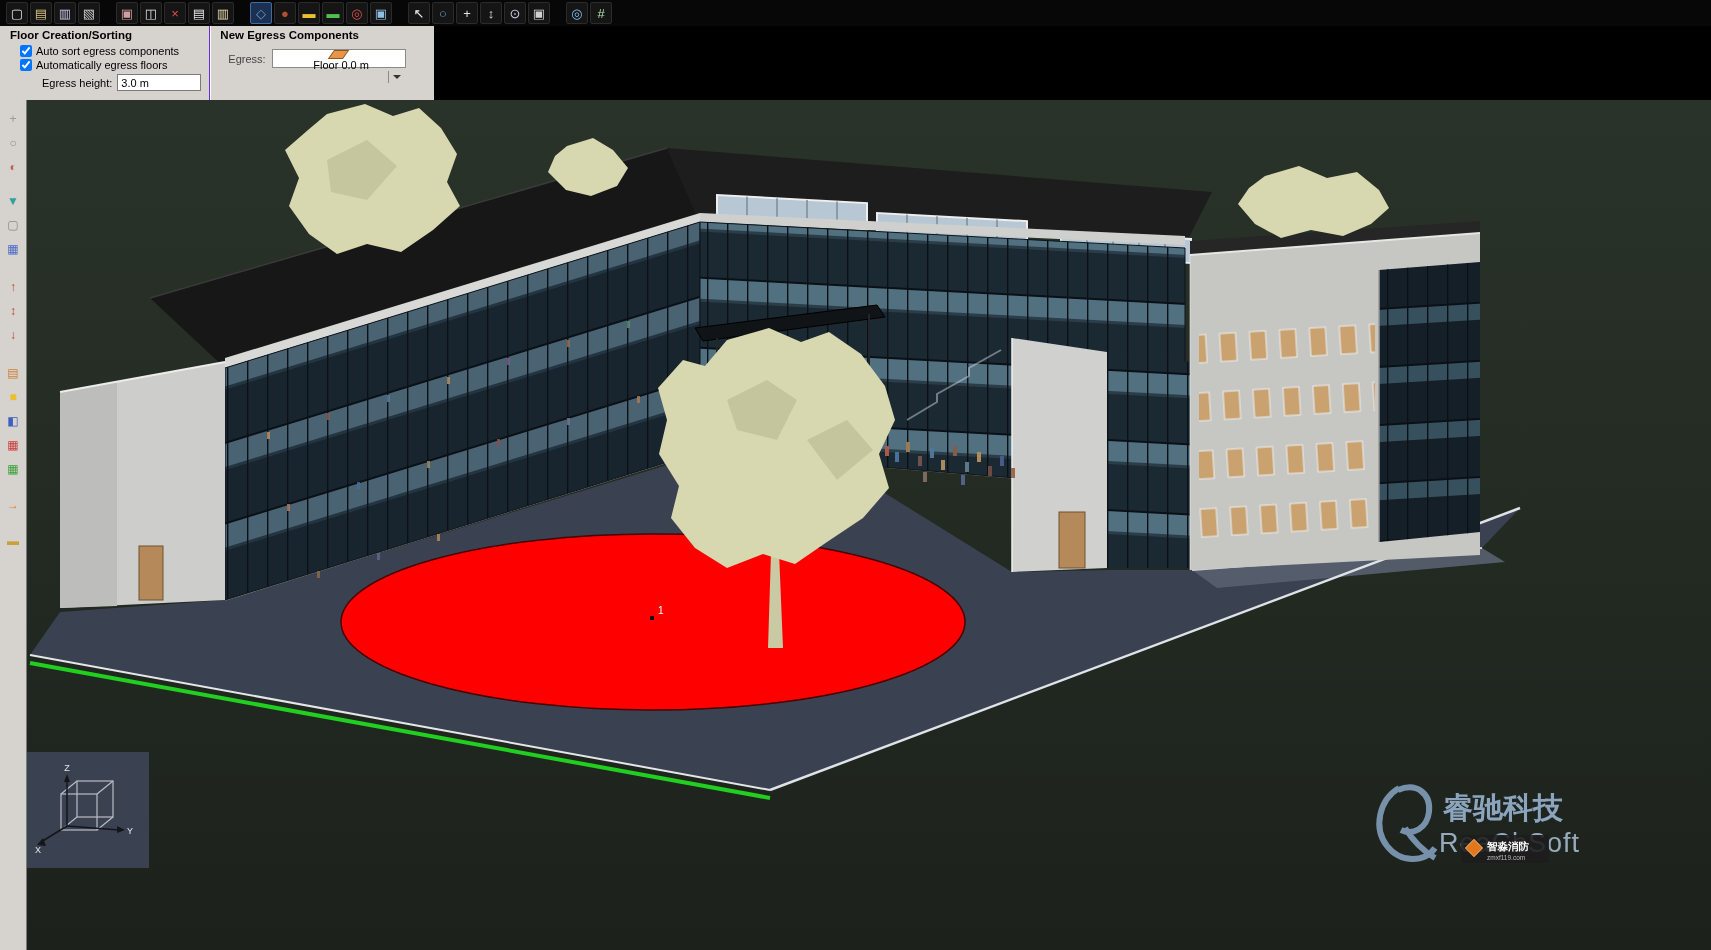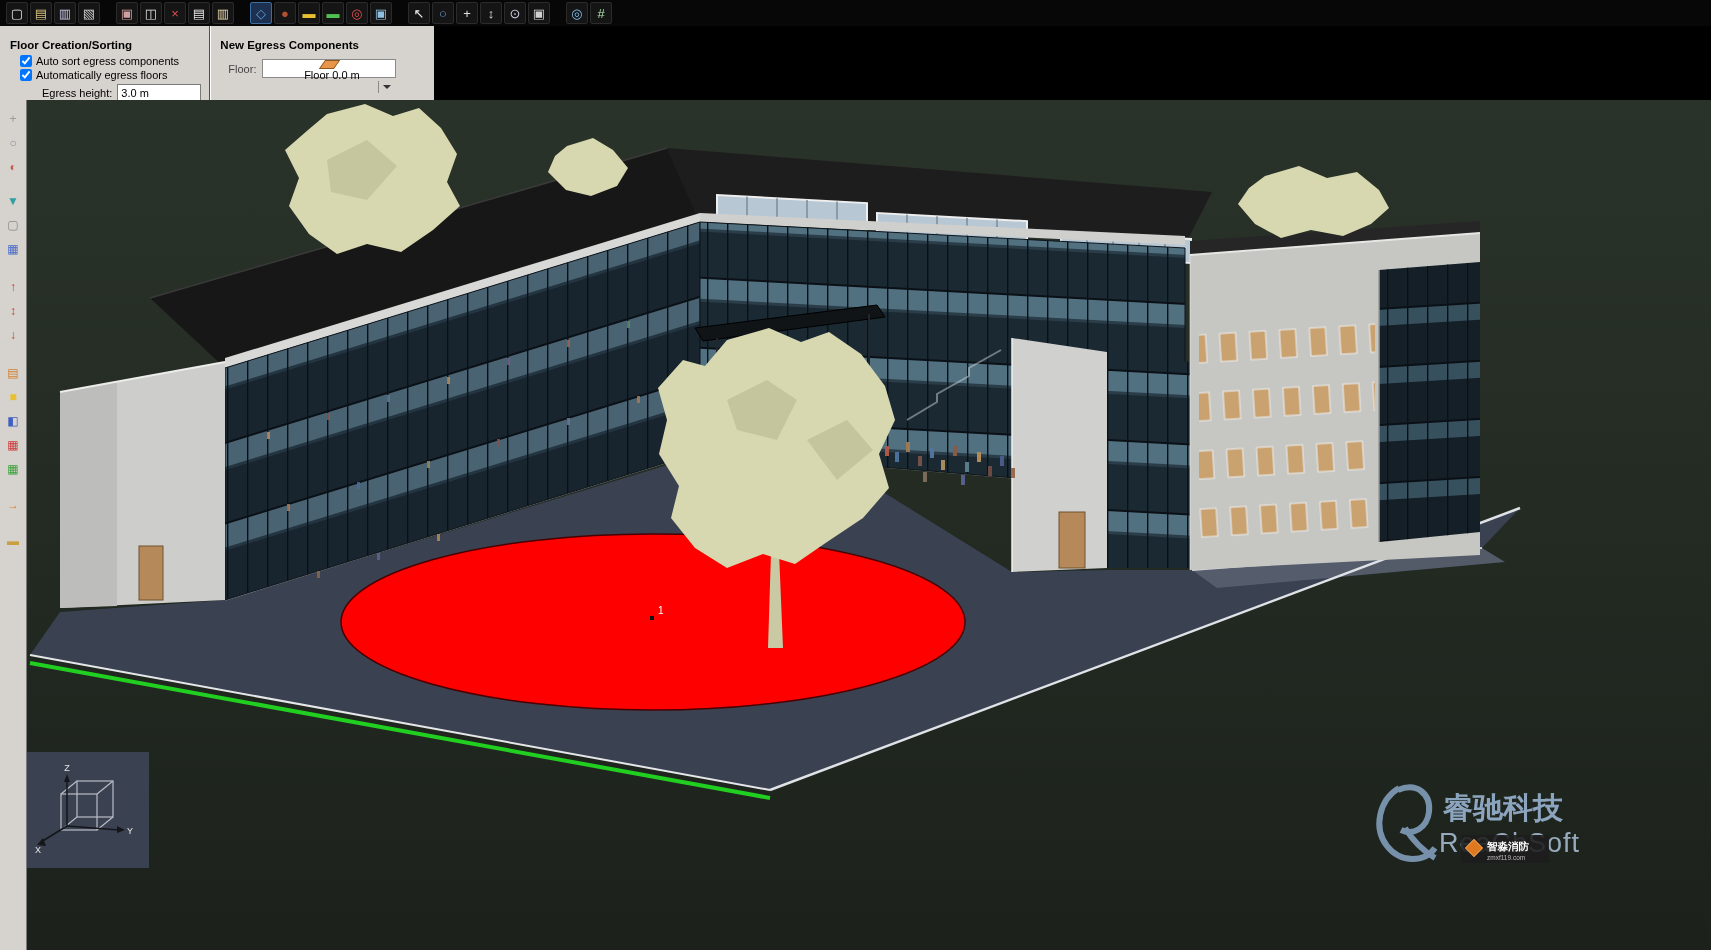--- a/index.html
+++ b/index.html
@@ -11,21 +11,21 @@
            display:flex;align-items:center;padding-left:6px;}
   .tgroup{display:flex;gap:2px;margin-right:16px;}
   .ticon{width:20px;height:20px;display:flex;align-items:center;justify-content:center;
          font-size:13px;line-height:1;background:#151515;border:1px solid #2b2b2b;
          border-radius:2px;cursor:default;user-select:none;}
   .ticon.active{background:#1d3050;border-color:#3a6ea5;}
 
   
   .panelbar{position:absolute;top:26px;left:0;width:434px;height:74px;background:#d6d3ce;
             display:flex;color:#000;border-bottom:1px solid #6a6a6a;}
-  .pgroup{padding:12px 8px 2px 8px;position:relative;}
+  .pgroup{padding:2px 8px 2px 8px;position:relative;}
   .pgroup + .pgroup{border-left:1px solid #6d28d9;box-shadow:inset 1px 0 0 #fff;}
   .ptitle{font-weight:bold;font-size:11.5px;margin:1px 0 4px 2px;white-space:nowrap;}
   .chkrow{display:flex;align-items:flex-start;gap:4px;font-size:11px;margin:1px 0 2px 12px;white-space:nowrap;}
   .chkrow input{width:12px;height:12px;margin:0;}
   .hrow{display:flex;align-items:center;gap:5px;font-size:11px;margin:3px 0 0 34px;}
   .txt{width:76px;height:15px;font-size:11px;font-family:"Liberation Sans",sans-serif;
        border:1px solid #7b7b7b;background:#fff;padding:0 3px;}
   .grow{display:flex;align-items:center;gap:6px;margin:8px 0 0 10px;font-size:11px;}
   .glabel{color:#444;}
   .combo{width:134px;height:19px;background:#fff;border:1px solid #8a8a8a;display:flex;
@@ -107,21 +107,21 @@
         <span>Automatically egress floors</span>
       </label>
       <div class="hrow">
         <span>Egress height:</span>
         <input class="txt" value="3.0 m" style="">
       </div>
     </div>
     <div class="pgroup">
       <div class="ptitle">New Egress Components</div>
       <div class="grow">
-        <span class="glabel">Floor:</span>
+        <span class="glabel">Egress:</span>
         <div class="combo">
           <span class="floor-ico"></span>
           <span class="combo-val">Floor 0.0 m</span>
           <span class="combo-btn"></span>
         </div>
       </div>
     </div>
   </div>
 
   <div class="sidebar">

